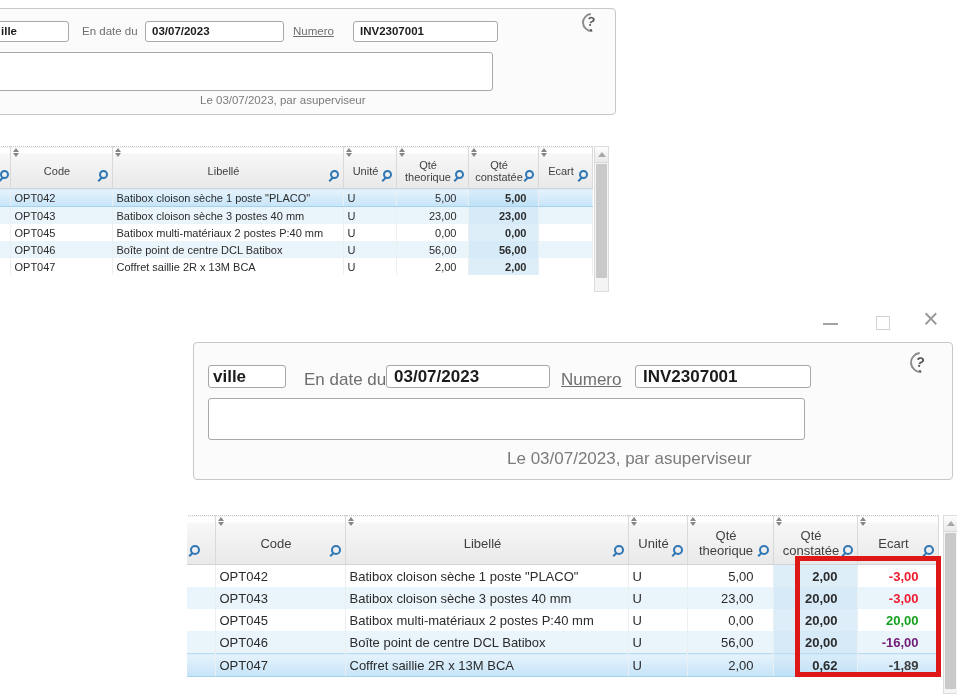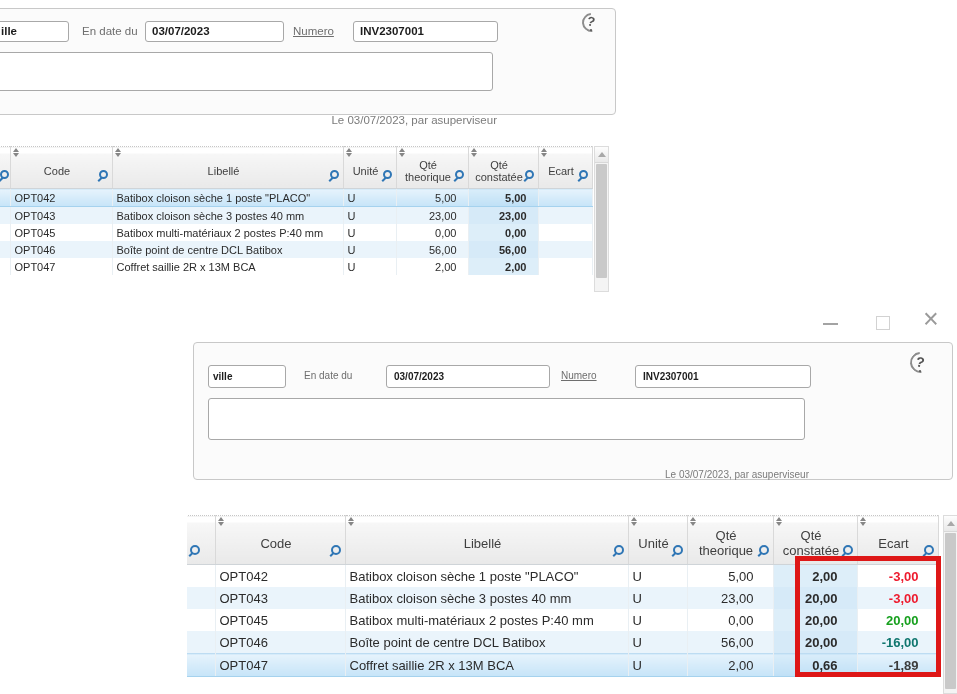--- a/index.html
+++ b/index.html
@@ -12,24 +12,24 @@
 
   
   .panel{position:absolute;background:#fbfbfb;border:1px solid #c8c8c8;border-radius:4px;}
   #panel-a{left:-40px;top:8px;width:654px;height:105px;}
   #panel-b{left:6px;top:32px;width:758px;height:136px;}
 
   .fld{position:absolute;background:#fff;border:1px solid #a8a8a8;border-radius:3px;
        color:#1c1c1c;font-weight:bold;white-space:nowrap;overflow:hidden;}
   .lbl{position:absolute;color:#6e6e6e;white-space:nowrap;}
   .lnk{text-decoration:underline;}
-  .attr{position:absolute;color:#7b7b7b;text-align:right;white-space:nowrap;margin-top:20px;}
+  .attr{position:absolute;color:#7b7b7b;text-align:left;white-space:nowrap;}
 
   .sa{font-size:11.5px;}
-  .sb{font-size:10px;}
+  .sb{font-size:17px;}
   .fld.sa{line-height:19px;}
   .fld.sb{line-height:21px;}
 
   
   .help{position:absolute;}
   .help .ring{position:absolute;left:0;top:0;width:15px;height:15px;border:2px solid #8d8d8d;
               border-radius:50%;border-bottom-color:transparent;border-left-color:transparent;
               transform:rotate(-140deg);}
   .help .q{position:absolute;left:5px;top:1px;color:#555;font-weight:bold;font-size:13px;
            transform:rotate(12deg);}
@@ -347,29 +347,29 @@
           <td class="num qc">20,00</td>
           <td class="num ecart" style="color: rgb(23, 160, 30);">20,00</td>
         </tr>
         <tr class="alt">
           <td></td>
           <td>OPT046</td>
           <td>Boîte point de centre DCL Batibox</td>
           <td>U</td>
           <td class="num">56,00</td>
           <td class="num qc">20,00</td>
-          <td class="num ecart" style="color: #0f766e;">-16,00</td>
+          <td class="num ecart" style="color: #701a75;">-16,00</td>
         </tr>
         <tr class="sel">
           <td></td>
           <td>OPT047</td>
           <td>Coffret saillie 2R x 13M BCA</td>
           <td>U</td>
           <td class="num">2,00</td>
-          <td class="num qc">0,66</td>
+          <td class="num qc">0,62</td>
           <td class="num ecart" style="color: rgb(60, 60, 60);">-1,89</td>
         </tr>
       </tbody>
     </table>
   </div>
 
   <div id="redbox"></div>
 
   <div class="scroll" id="sb-b">
     <div class="sbtn"></div>

